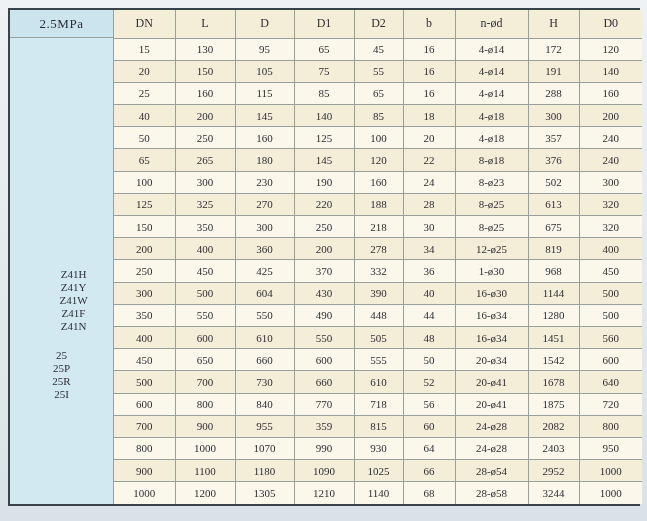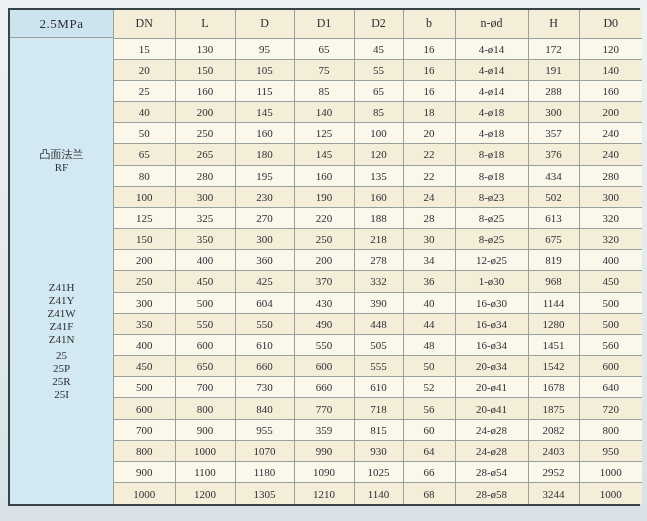--- a/index.html
+++ b/index.html
@@ -61,25 +61,21 @@
 </style>
 </head>
 <body>
 
 <div class="page">
   <div class="frame">
 
     <div class="left-panel">
       <div class="pressure-cell">2.5MPa</div>
       <div class="left-body" id="left-body">
-          <div class="model-group" style="top: 110px;">
-            <div>凸面法兰</div>
-            <div>RF</div>
-          </div>
-          <div class="model-group" style="top: 243px;">
+          <div class="model-group" style="top: 230px; padding-left: 12px;">
             <div>Z41H</div>
             <div>Z41Y</div>
             <div>Z41W</div>
             <div>Z41F</div>
             <div>Z41N</div>
           </div>
           <div class="model-group" style="top: 311px;">
             <div>25</div>
             <div>25P</div>
             <div>25R</div>
@@ -175,31 +171,20 @@
               <td>265</td>
               <td>180</td>
               <td>145</td>
               <td>120</td>
               <td>22</td>
               <td>8-ø18</td>
               <td>376</td>
               <td>240</td>
             </tr>
             <tr>
-              <td>80</td>
-              <td>280</td>
-              <td>195</td>
-              <td>160</td>
-              <td>135</td>
-              <td>22</td>
-              <td>8-ø18</td>
-              <td>434</td>
-              <td>280</td>
-            </tr>
-            <tr>
               <td>100</td>
               <td>300</td>
               <td>230</td>
               <td>190</td>
               <td>160</td>
               <td>24</td>
               <td>8-ø23</td>
               <td>502</td>
               <td>300</td>
             </tr>

